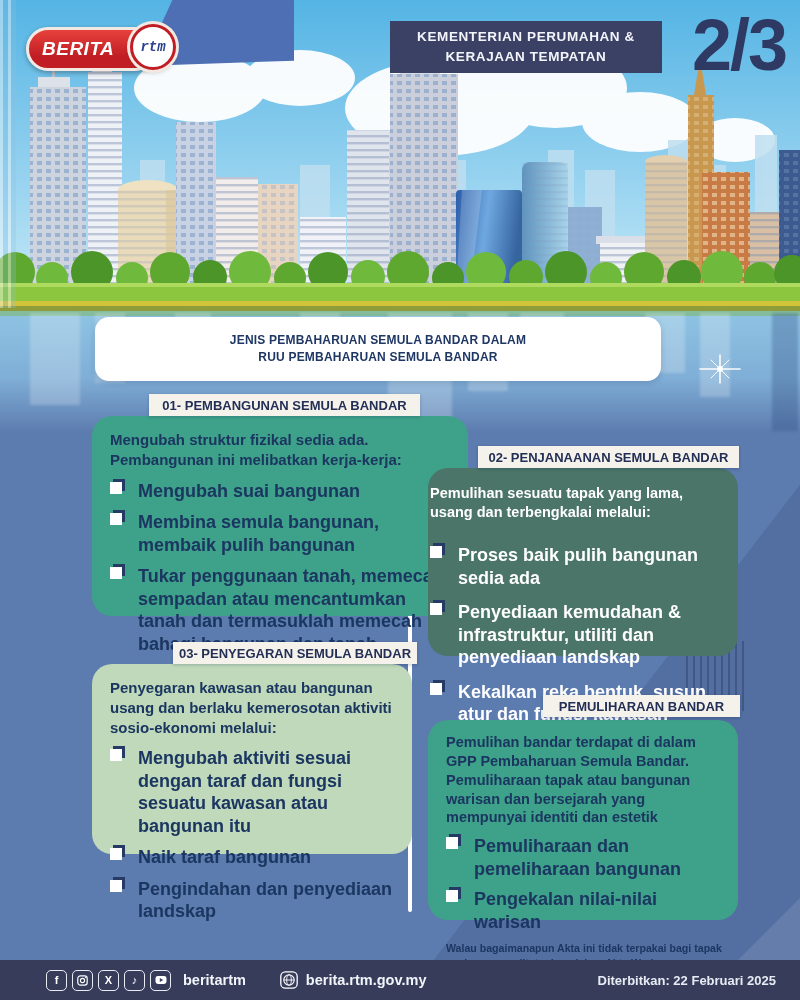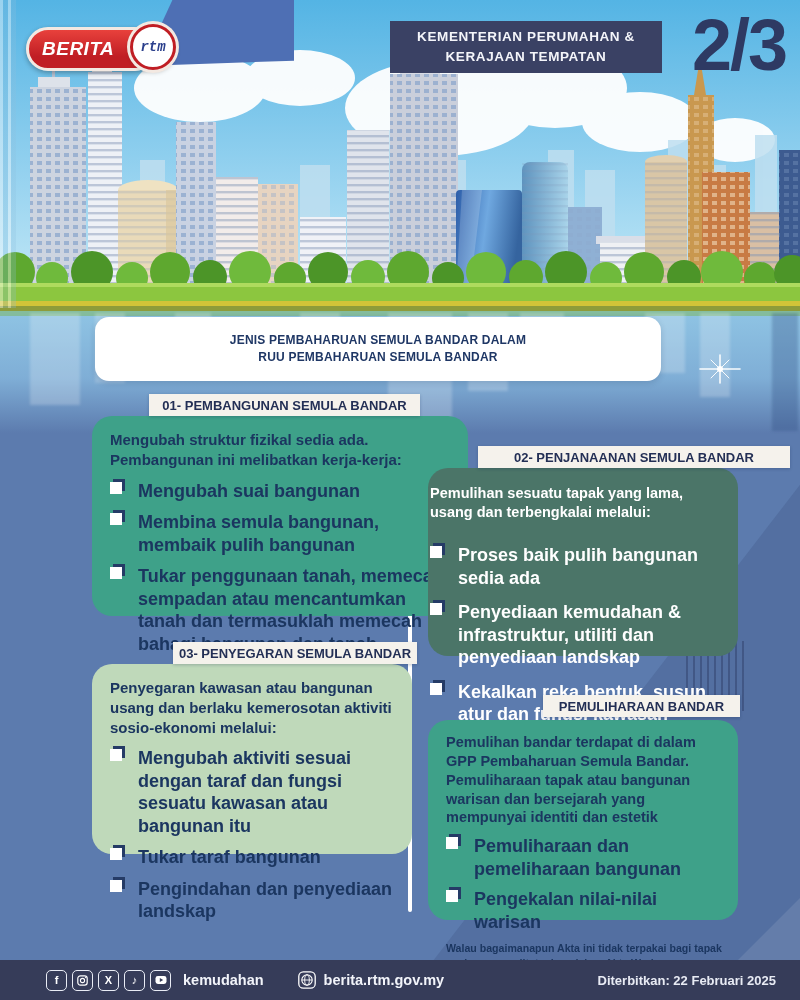--- a/index.html
+++ b/index.html
@@ -41,21 +41,21 @@
     font-size:72px;font-weight:800;letter-spacing:-2px;}
   
   .title-card{position:absolute;left:95px;top:317px;width:566px;height:64px;background:#fff;
     border-radius:14px;z-index:6;display:flex;flex-direction:column;align-items:center;justify-content:center;
     color:#1F3765;font-size:12px;font-weight:800;line-height:1.42;text-align:center;
     box-shadow:0 2px 6px rgba(20,40,80,.18);letter-spacing:.2px;}
   
   .slabel{position:absolute;z-index:6;background:#F5F2EC;color:#232F55;font-weight:800;font-size:13px;
     padding:4px 0 3px;text-align:center;box-shadow:0 1px 3px rgba(20,40,80,.25);}
   .l01{left:149px;top:394px;width:271px;}
-  .l02{left:478px;top:446px;width:312px;}
+  .l02{left:478px;top:446px;width:261px;}
   .l03{left:153px;top:642px;width:244px;margin-left:20px;}
   .l04{left:543px;top:695px;width:197px;}
   
   .panel{position:absolute;z-index:5;border-radius:20px;box-sizing:border-box;}
   .p01{left:92px;top:416px;width:376px;height:200px;background:#3EA189;color:#1B3660;padding:14px 20px 0 18px;}
   .p02{left:428px;top:468px;width:310px;height:188px;background:#4B7568;color:#FFFFFF;padding:16px 12px 0 2px;}
   .p03{left:92px;top:664px;width:320px;height:190px;background:#BFD9BA;color:#1B3660;padding:14px 12px 0 18px;}
   .p04{left:428px;top:720px;width:310px;height:200px;background:#3EA189;color:#1B3660;padding:13px 12px 0 18px;}
   .intro{font-size:15px;font-weight:700;line-height:1.32;margin:0 0 10px 0;}
   .p02 .intro{font-size:14.5px;margin-bottom:22px;}
@@ -298,21 +298,21 @@
   </div>
 
   <div class="panel p03">
     <p class="intro">Penyegaran kawasan atau bangunan usang dan berlaku kemerosotan aktiviti sosio-ekonomi melalui:</p>
     <div class="item">
       <span class="cbx"></span>
       <span>Mengubah aktiviti sesuai dengan taraf dan fungsi sesuatu kawasan atau bangunan itu</span>
     </div>
     <div class="item">
       <span class="cbx"></span>
-      <span>Tukar taraf bangunan</span>
+      <span>Naik taraf bangunan</span>
     </div>
     <div class="item">
       <span class="cbx"></span>
       <span>Pengindahan dan penyediaan landskap</span>
     </div>
   </div>
 
   <div class="panel p04">
     <p class="intro">Pemulihan bandar terdapat di dalam GPP Pembaharuan Semula Bandar. Pemuliharaan tapak atau bangunan warisan dan bersejarah yang mempunyai identiti dan estetik</p>
     <div class="item">
@@ -342,21 +342,21 @@
     </span>
     <span class="sico">
       <span>♪</span>
     </span>
     <span class="sico">
       <svg width="12" height="10" viewBox="0 0 12 10">
           <rect x="0.5" y="1" width="11" height="8" rx="2.4" fill="#fff"></rect>
           <polygon points="4.8,3.1 8.2,5 4.8,6.9" fill="#363C59"></polygon>
         </svg>
     </span>
-    <span class="handle">kemudahan</span>
+    <span class="handle">beritartm</span>
     <span class="globe">
       <svg width="18" height="18" viewBox="0 0 18 18">
           <rect x="0.8" y="0.8" width="16.4" height="16.4" rx="4.5" fill="none" stroke="#fff" stroke-width="1.3"></rect>
           <circle cx="9" cy="9" r="5.2" fill="none" stroke="#fff" stroke-width="1.1"></circle>
           <ellipse cx="9" cy="9" rx="2.3" ry="5.2" fill="none" stroke="#fff" stroke-width="0.9"></ellipse>
           <line x1="3.8" y1="9" x2="14.2" y2="9" stroke="#fff" stroke-width="0.9"></line>
         </svg>
     </span>
     <span class="website">berita.rtm.gov.my</span>
     <span class="published">Diterbitkan: 22 Februari 2025</span>

